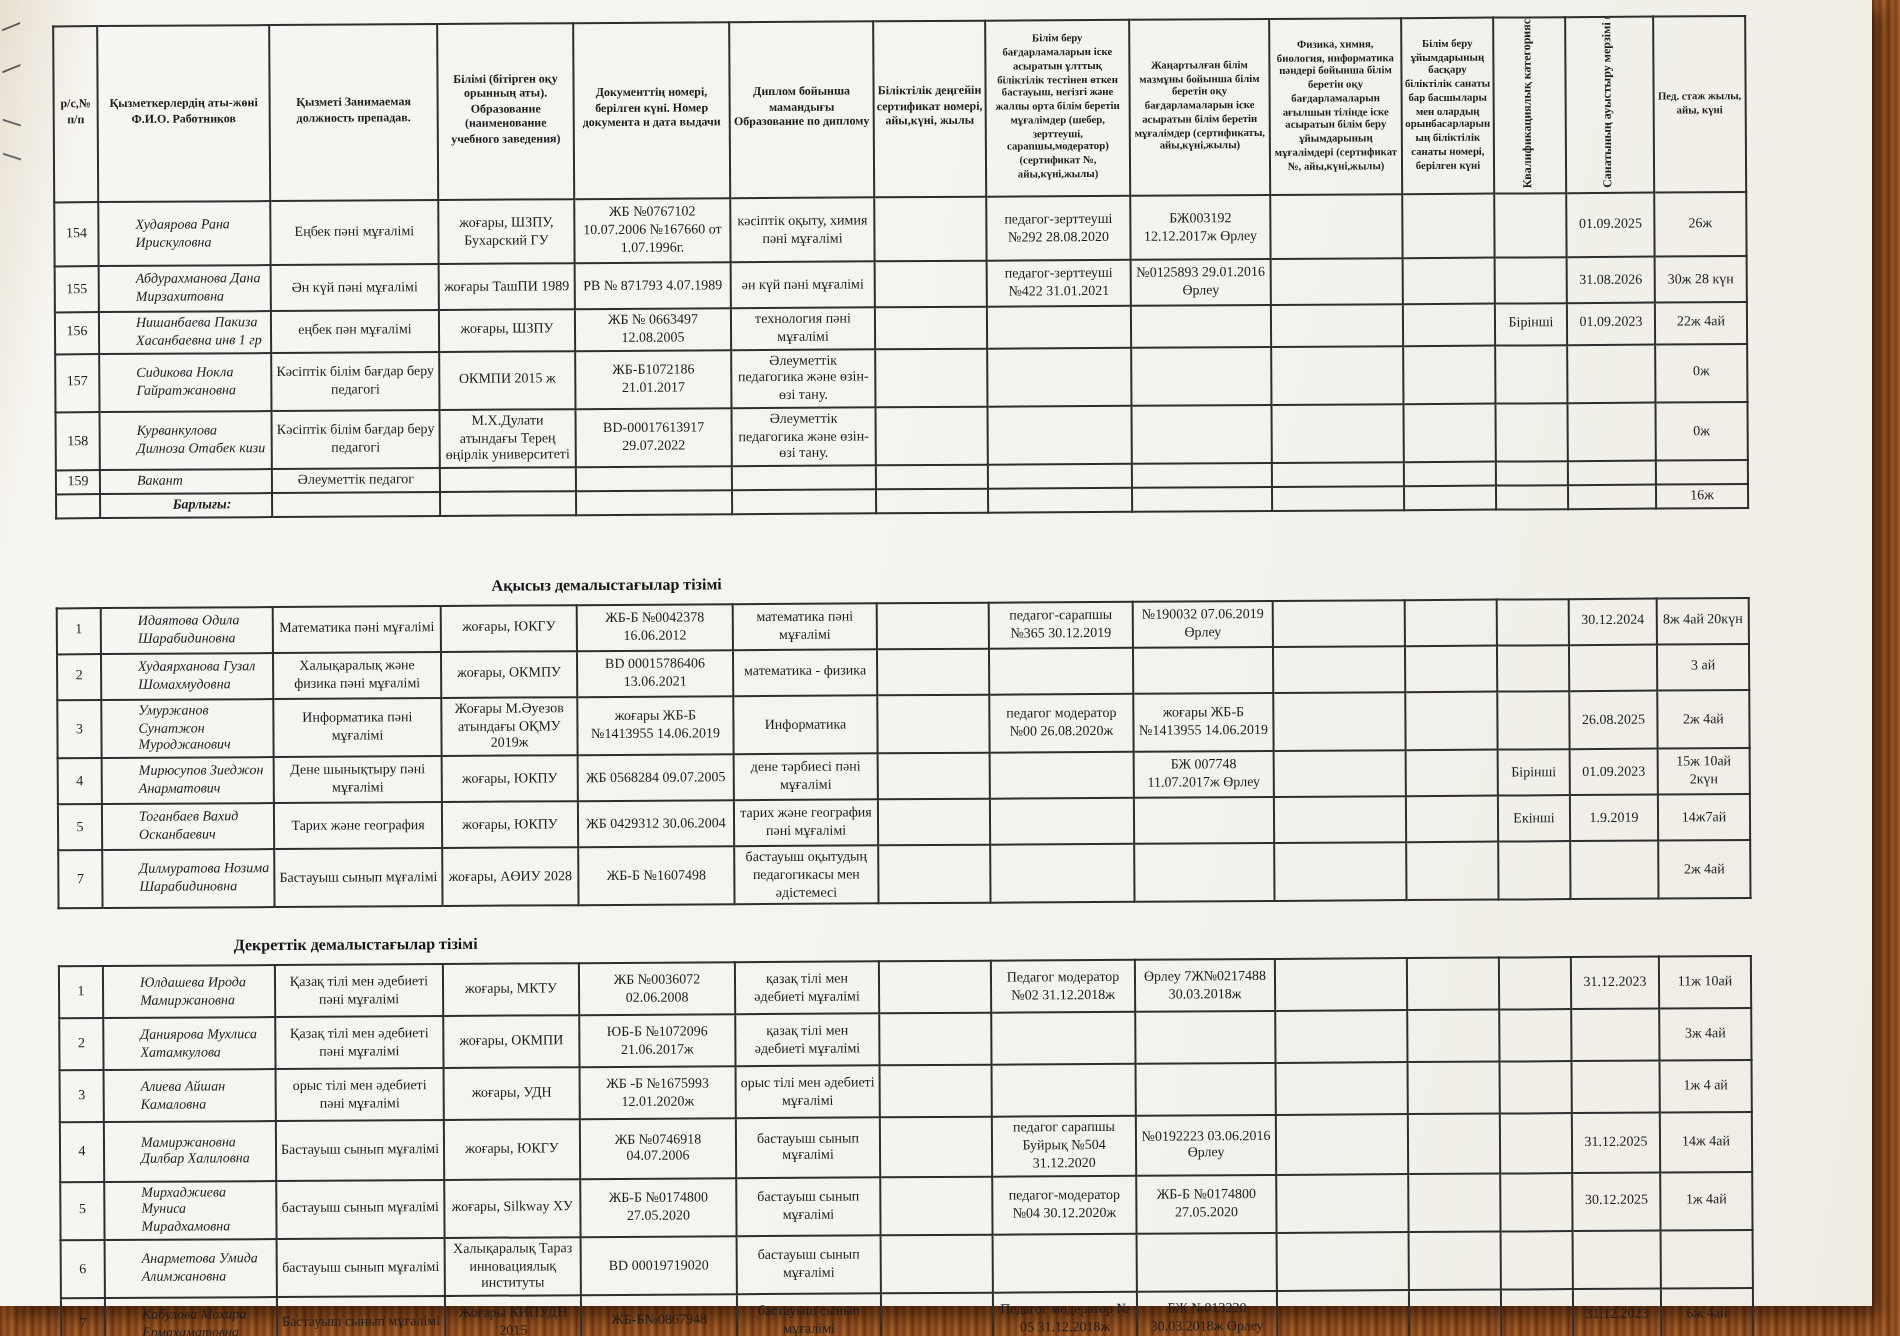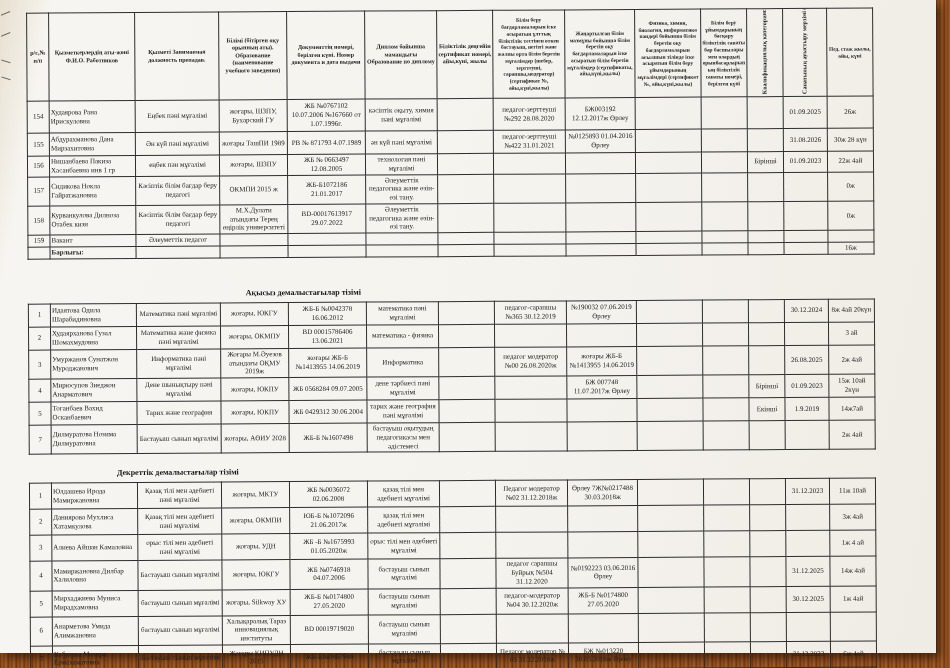--- a/index.html
+++ b/index.html
@@ -41,35 +41,35 @@
     overflow:hidden;word-wrap:break-word;
   }
   .doc-table thead tr{height:88px;}
   .doc-table th{font-weight:bold;font-size:6px;padding:2px 1px;vertical-align:middle;}
   .doc-table th:nth-child(n+8){font-size:5.4px;}
   .doc-table th div{margin:0 auto;}
   .doc-table th.vert div{
     writing-mode:vertical-rl;transform:rotate(180deg);
     font-size:6px;white-space:nowrap;height:82px;
   }
-  .doc-table td:nth-child(2){text-align:left;padding-left:1px;}
+  .doc-table td:nth-child(2){text-align:left;padding-left:18px;font-style:italic;}
   
   col.c1{width:22px}col.c2{width:86px}col.c3{width:84px}col.c4{width:68px}
   col.c5{width:78px}col.c6{width:72px}col.c7{width:56px}col.c8{width:72px}
   col.c9{width:70px}col.c10{width:66px}col.c11{width:46px}col.c12{width:36px}
   col.c13{width:44px}col.c14{width:46px}
   
   #t-staff tbody tr:nth-child(1){height:32px}
   #t-staff tbody tr:nth-child(2){height:23px}
   #t-staff tbody tr:nth-child(3){height:18px}
   #t-staff tbody tr:nth-child(4){height:25px}
   #t-staff tbody tr:nth-child(5){height:25px}
   #t-staff tbody tr:nth-child(6){height:10px}
   #t-staff tbody tr:nth-child(7){height:12px}
-  #t-staff tbody tr:last-child td:nth-child(2){font-weight:bold;}
+  #t-staff tbody tr:last-child td:nth-child(2){font-weight:bold;text-align:center;}
   #t-unpaid tbody tr{height:23px}
   #t-maternity tbody tr{height:26px}
   .section-title{
     font-size:8px;font-weight:bold;margin:0;color:#141414;
   }
   .title-unpaid{margin:30px 0 5px 218px;}
   .title-maternity{margin:14px 0 5px 88px;}
 </style>
 </head>
 <body>
@@ -160,21 +160,21 @@
           </tr>
           <tr>
             <td>155</td>
             <td>Абдурахманова Дана Мирзахитовна</td>
             <td>Ән күй пәні мұғалімі</td>
             <td>жоғары ТашПИ 1989</td>
             <td>РВ № 871793  4.07.1989</td>
             <td>ән күй пәні мұғалімі</td>
             <td></td>
             <td>педагог-зерттеуші №422 31.01.2021</td>
-            <td>№0125893 01.04.2016 Өрлеу</td>
+            <td>№0125893 29.01.2016 Өрлеу</td>
             <td></td>
             <td></td>
             <td></td>
             <td>31.08.2026</td>
             <td>30ж 28 күн</td>
           </tr>
           <tr>
             <td>156</td>
             <td>Нишанбаева Пакиза Хасанбаевна инв 1 гр</td>
             <td>еңбек пән мұғалімі</td>
@@ -289,21 +289,21 @@
             <td>№190032  07.06.2019 Өрлеу</td>
             <td></td>
             <td></td>
             <td></td>
             <td>30.12.2024</td>
             <td>8ж 4ай 20күн</td>
           </tr>
           <tr>
             <td>2</td>
             <td>Худаярханова Гузал Шомахмудовна</td>
-            <td>Математика және физика пәні мұғалімі</td>
+            <td>Халықаралық және физика пәні мұғалімі</td>
             <td>жоғары, ОКМПУ</td>
             <td>BD  00015786406 13.06.2021</td>
             <td>математика - физика</td>
             <td></td>
             <td></td>
             <td></td>
             <td></td>
             <td></td>
             <td></td>
             <td></td>
@@ -352,21 +352,21 @@
             <td></td>
             <td></td>
             <td></td>
             <td></td>
             <td>Екінші</td>
             <td>1.9.2019</td>
             <td>14ж7ай</td>
           </tr>
           <tr>
             <td>7</td>
-            <td>Дилмуратова Нозима Дилмуратовна</td>
+            <td>Дилмуратова Нозима Шарабидиновна</td>
             <td>Бастауыш сынып мұғалімі</td>
             <td>жоғары, АӨИУ 2028</td>
             <td>ЖБ-Б №1607498</td>
             <td>бастауыш оқытудың педагогикасы мен әдістемесі</td>
             <td></td>
             <td></td>
             <td></td>
             <td></td>
             <td></td>
             <td></td>
@@ -426,21 +426,21 @@
             <td></td>
             <td></td>
             <td></td>
             <td>3ж 4ай</td>
           </tr>
           <tr>
             <td>3</td>
             <td>Алиева Айшан Камаловна</td>
             <td>орыс тілі мен әдебиеті пәні мұғалімі</td>
             <td>жоғары, УДН</td>
-            <td>ЖБ -Б №1675993 01.05.2020ж</td>
+            <td>ЖБ -Б №1675993 12.01.2020ж</td>
             <td>орыс тілі мен әдебиеті мұғалімі</td>
             <td></td>
             <td></td>
             <td></td>
             <td></td>
             <td></td>
             <td></td>
             <td></td>
             <td>1ж 4  ай</td>
           </tr>

